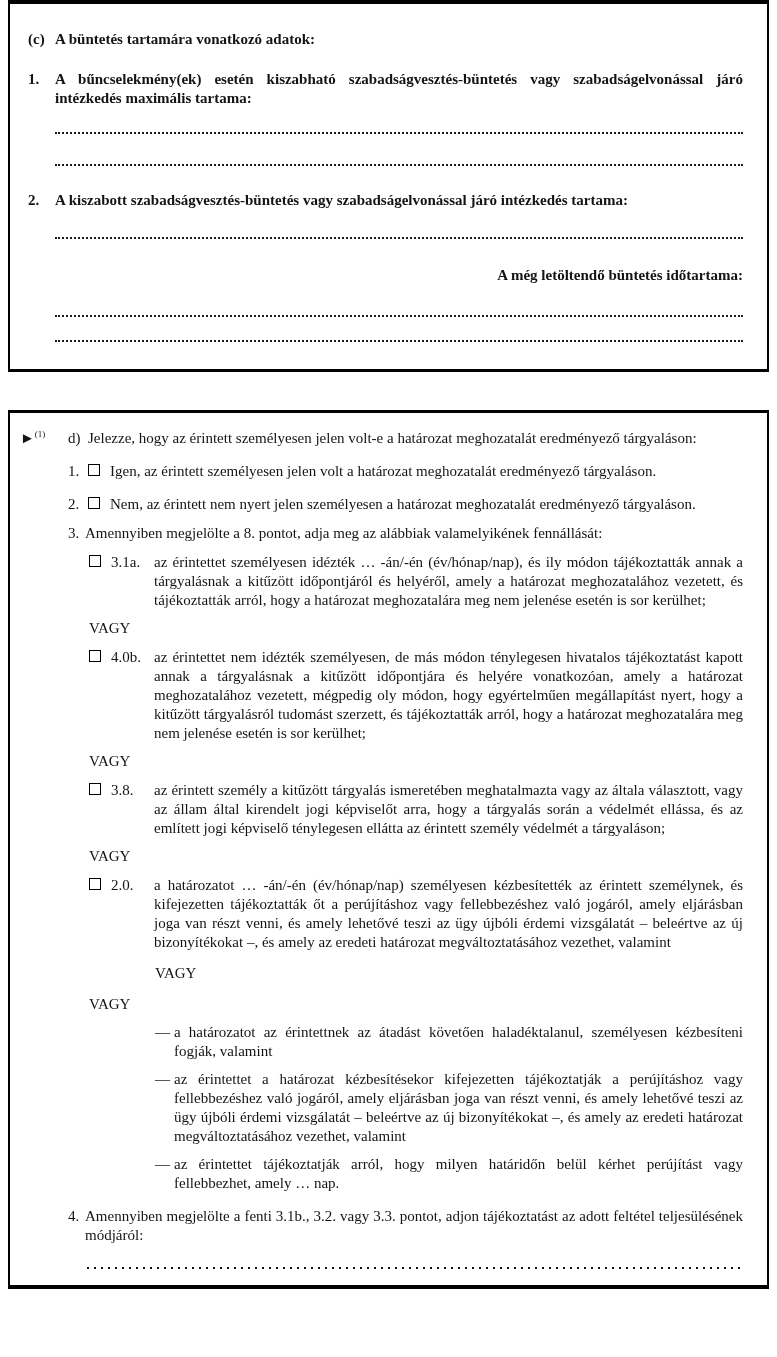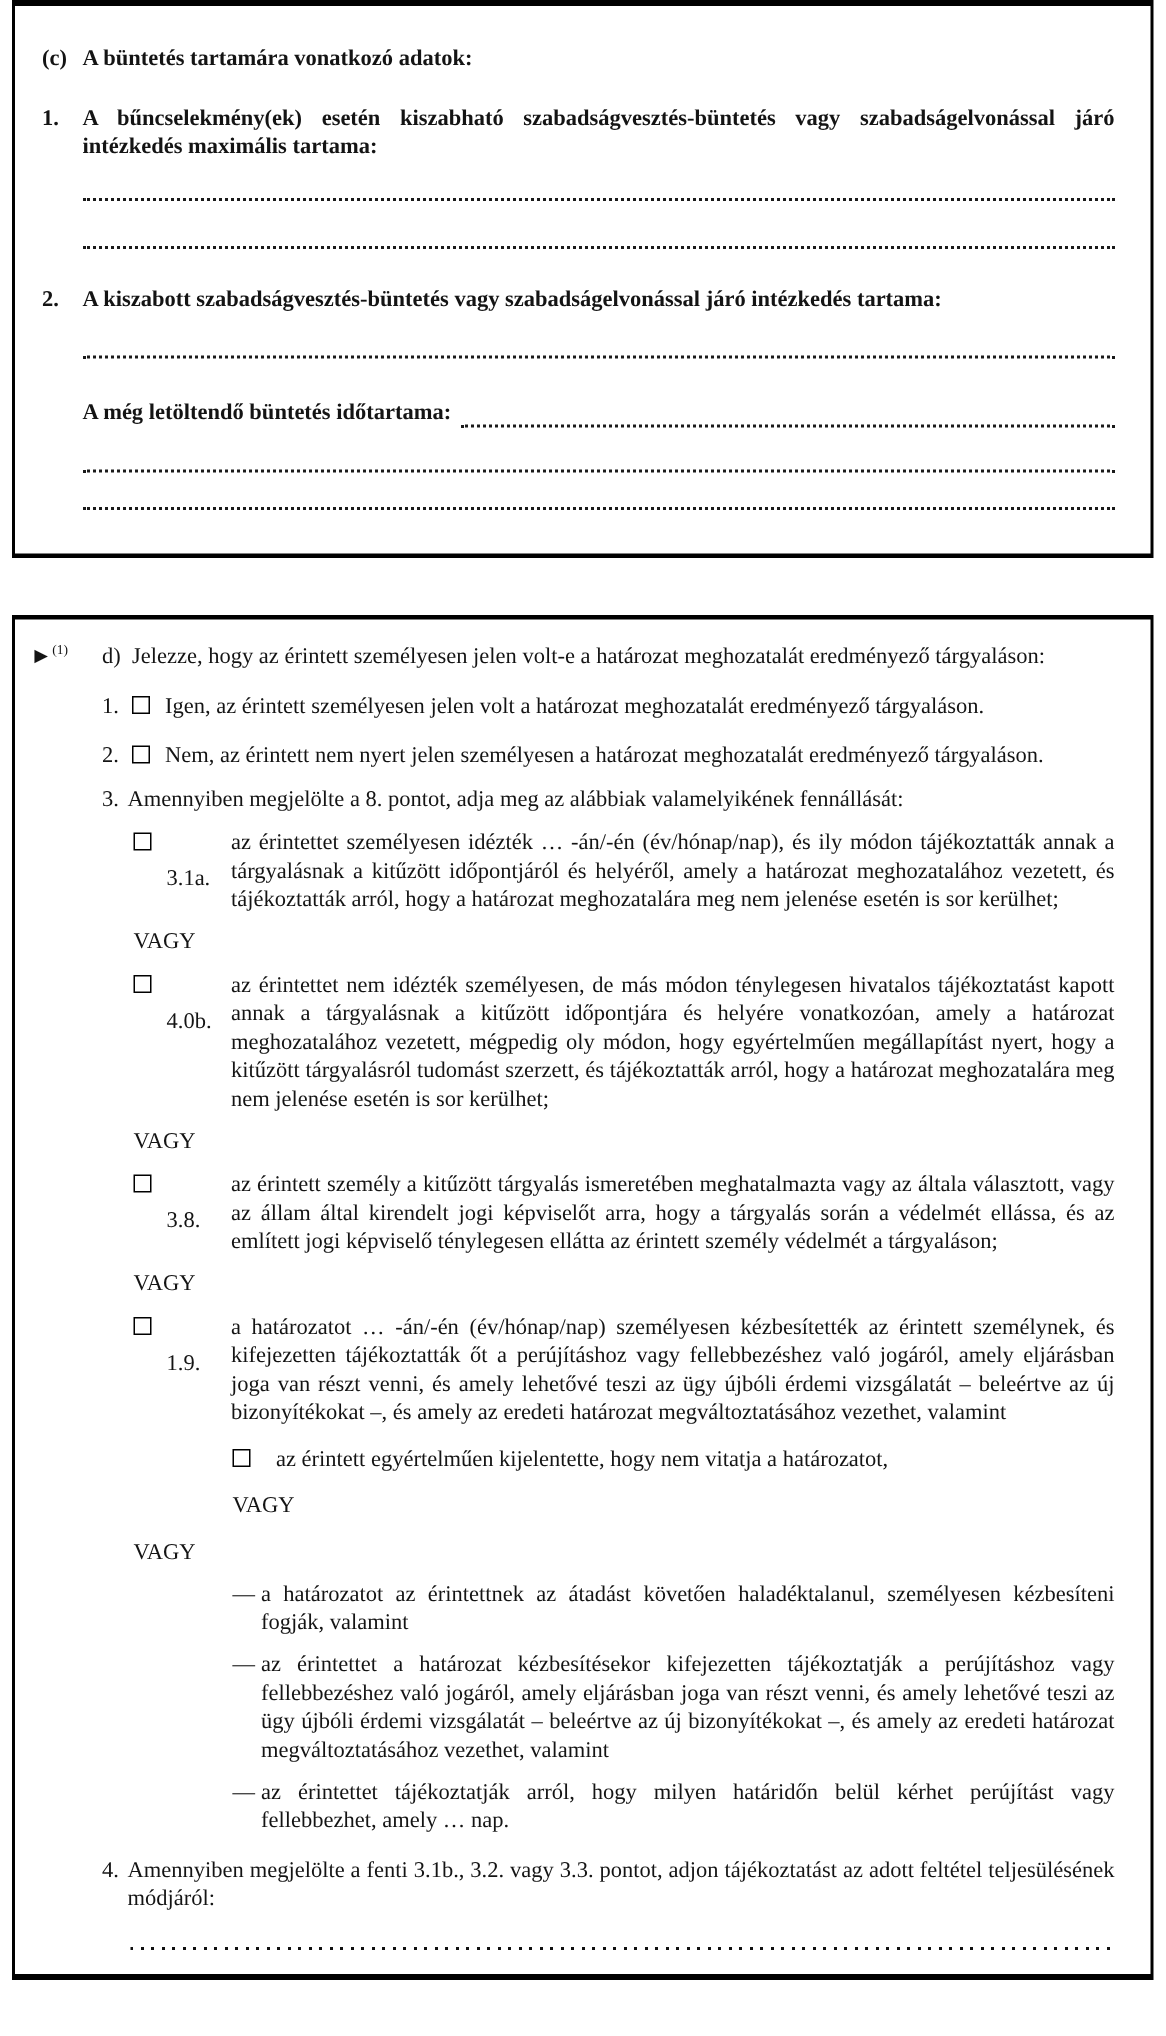--- a/index.html
+++ b/index.html
@@ -56,21 +56,21 @@
   .dhead { display: flex; }
   .dmark { width: 48px; flex: 0 0 48px; white-space: nowrap; }
   .dmark sup { font-size: 9px; line-height: 0; }
   .dlabel { width: 20px; flex: 0 0 20px; }
   .dtitle { flex: 1; }
   .opt1 { display: flex; margin-left: 48px; margin-top: 14px; }
   .opt1 .onum { width: 20px; flex: 0 0 20px; }
   .p3 { display: flex; margin-left: 48px; margin-top: 10px; }
   .p3 .onum { width: 17px; flex: 0 0 17px; }
   .sub { display: flex; margin-left: 69px; margin-top: 10px; }
-  .sub .sid { width: 43px; flex: 0 0 43px; margin-top: 24px; }
+  .sub .sid { width: 43px; flex: 0 0 43px; }
   .vagy { margin-left: 69px; margin: 9px 0 9px 69px; }
   .inner { display: flex; margin-left: 135px; margin-top: 12px; }
   .inner-vagy { margin: 12px 0 12px 135px; }
   .dashrow { display: flex; margin-left: 135px; margin-top: 9px; }
   .dashcol { width: 19px; flex: 0 0 19px; }
   .checkbox {
     display: inline-block;
     width: 12px; height: 12px;
     border: 1.6px solid #000;
     flex: 0 0 12px;
@@ -125,21 +125,21 @@
 
   <div class="row c-d3">
     <div class="numcol"></div>
     <div class="bodycol">
         <div class="dotline"></div>
       </div>
   </div>
 
   <div class="row c-lbl">
     <div class="numcol"></div>
-    <div class="bodycol" style="display:flex; align-items:flex-end;">
+    <div class="bodycol" style="display:flex; align-items:flex-end;flex-direction:column;">
       <span style="white-space:nowrap;">A még letöltendő büntetés időtartama:</span>
       <span class="dotfill"></span>
     </div>
   </div>
 
   <div class="row c-d4">
     <div class="numcol"></div>
     <div class="bodycol">
         <div class="dotline"></div>
       </div>
@@ -198,28 +198,24 @@
   <div class="sub">
     <span class="checkbox"></span>
     <div class="sid">3.8.</div>
     <div class="bodycol just">az érintett személy a kitűzött tárgyalás ismeretében meghatalmazta vagy az általa választott, vagy az állam által kirendelt jogi képviselőt arra, hogy a tárgyalás során a védelmét ellássa, és az említett jogi képviselő ténylegesen ellátta az érintett személy védelmét a tárgyaláson;</div>
   </div>
 
   <div class="vagy">VAGY</div>
 
   <div class="sub">
     <span class="checkbox"></span>
-    <div class="sid">1.9.</div>
+    <div class="sid">2.0.</div>
     <div class="bodycol just">a határozatot … -án/-én (év/hónap/nap) személyesen kézbesítették az érintett személynek, és kifejezetten tájékoztatták őt a perújításhoz vagy fellebbezéshez való jogáról, amely eljárásban joga van részt venni, és amely lehetővé teszi az ügy újbóli érdemi vizsgálatát – beleértve az új bizonyítékokat –, és amely az eredeti határozat megváltoztatásához vezethet, valamint</div>
   </div>
 
-  <div class="inner">
-    <span class="checkbox inner-cb"></span>
-    <div class="bodycol just">az érintett egyértelműen kijelentette, hogy nem vitatja a határozatot,</div>
-  </div>
 
   <div class="inner-vagy">VAGY</div>
 
 
   <div class="vagy">VAGY</div>
 
 
   <div class="dashrow">
     <div class="dashcol">—</div>
     <div class="bodycol just">a határozatot az érintettnek az átadást követően haladéktalanul, személyesen kézbesíteni fogják, valamint</div>

